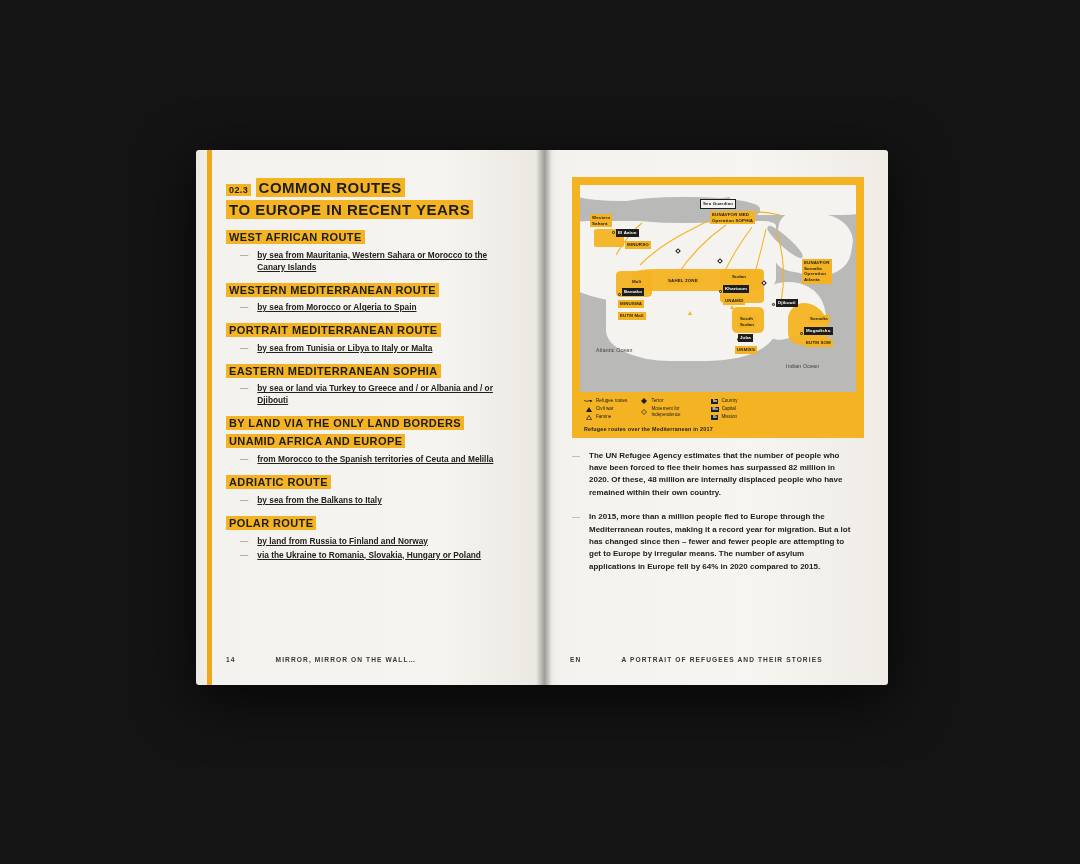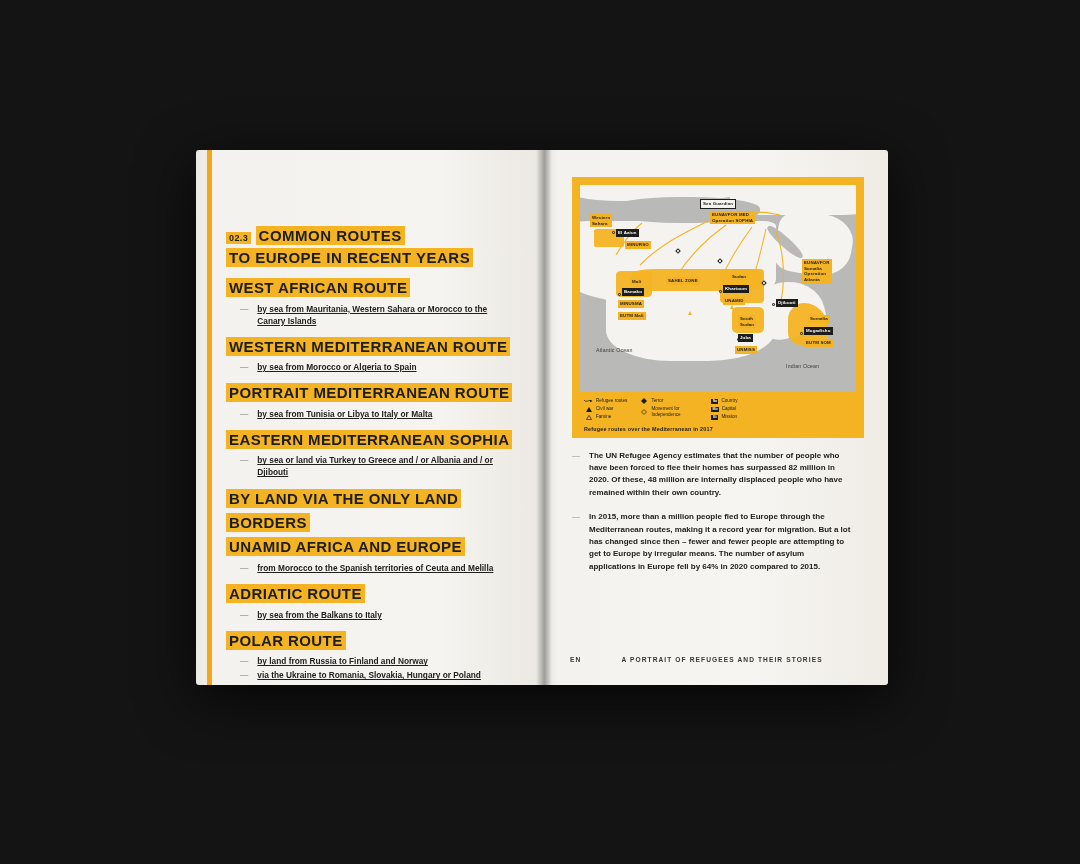--- a/index.html
+++ b/index.html
@@ -49,37 +49,37 @@
     z-index: 6;
   }
   
   .spine-strip {
     position: absolute;
     left: 11px; top: 0;
     width: 5px; height: 100%;
     background: #f2a71b;
   }
   .page-inner { position: relative; padding: 27px 26px 0 28px; height: 100%; }
-  .page.left .page-inner { padding-left: 30px; padding-right: 20px; margin-top: 48px; }
+  .page.left .page-inner { padding-left: 30px; padding-right: 20px; }
 
   
   .hl {
     background: #f4b323;
     color: #1d1d1b;
     font-weight: bold;
     letter-spacing: .4px;
     display: inline;
     padding: 1px 3px 1px 3px;
     box-decoration-break: clone;
     -webkit-box-decoration-break: clone;
   }
   .chapter-head { margin-bottom: 7px; line-height: 1.35; }
   .chapter-num { font-size: 9px; }
   .chapter-title { font-size: 15px; letter-spacing: .5px; }
-  .section-title { font-size: 15px; margin: 9px 0 3px 0; line-height: 1.5; }
+  .section-title { font-size: 11px; margin: 9px 0 3px 0; line-height: 1.5; }
   .section-title.two-line { line-height: 1.6; }
 
   .bullet-row {
     display: flex;
     gap: 9px;
     font-size: 8.3px;
     color: #23211e;
     line-height: 1.45;
     margin: 2px 0 2px 14px;
     font-weight: 600;

